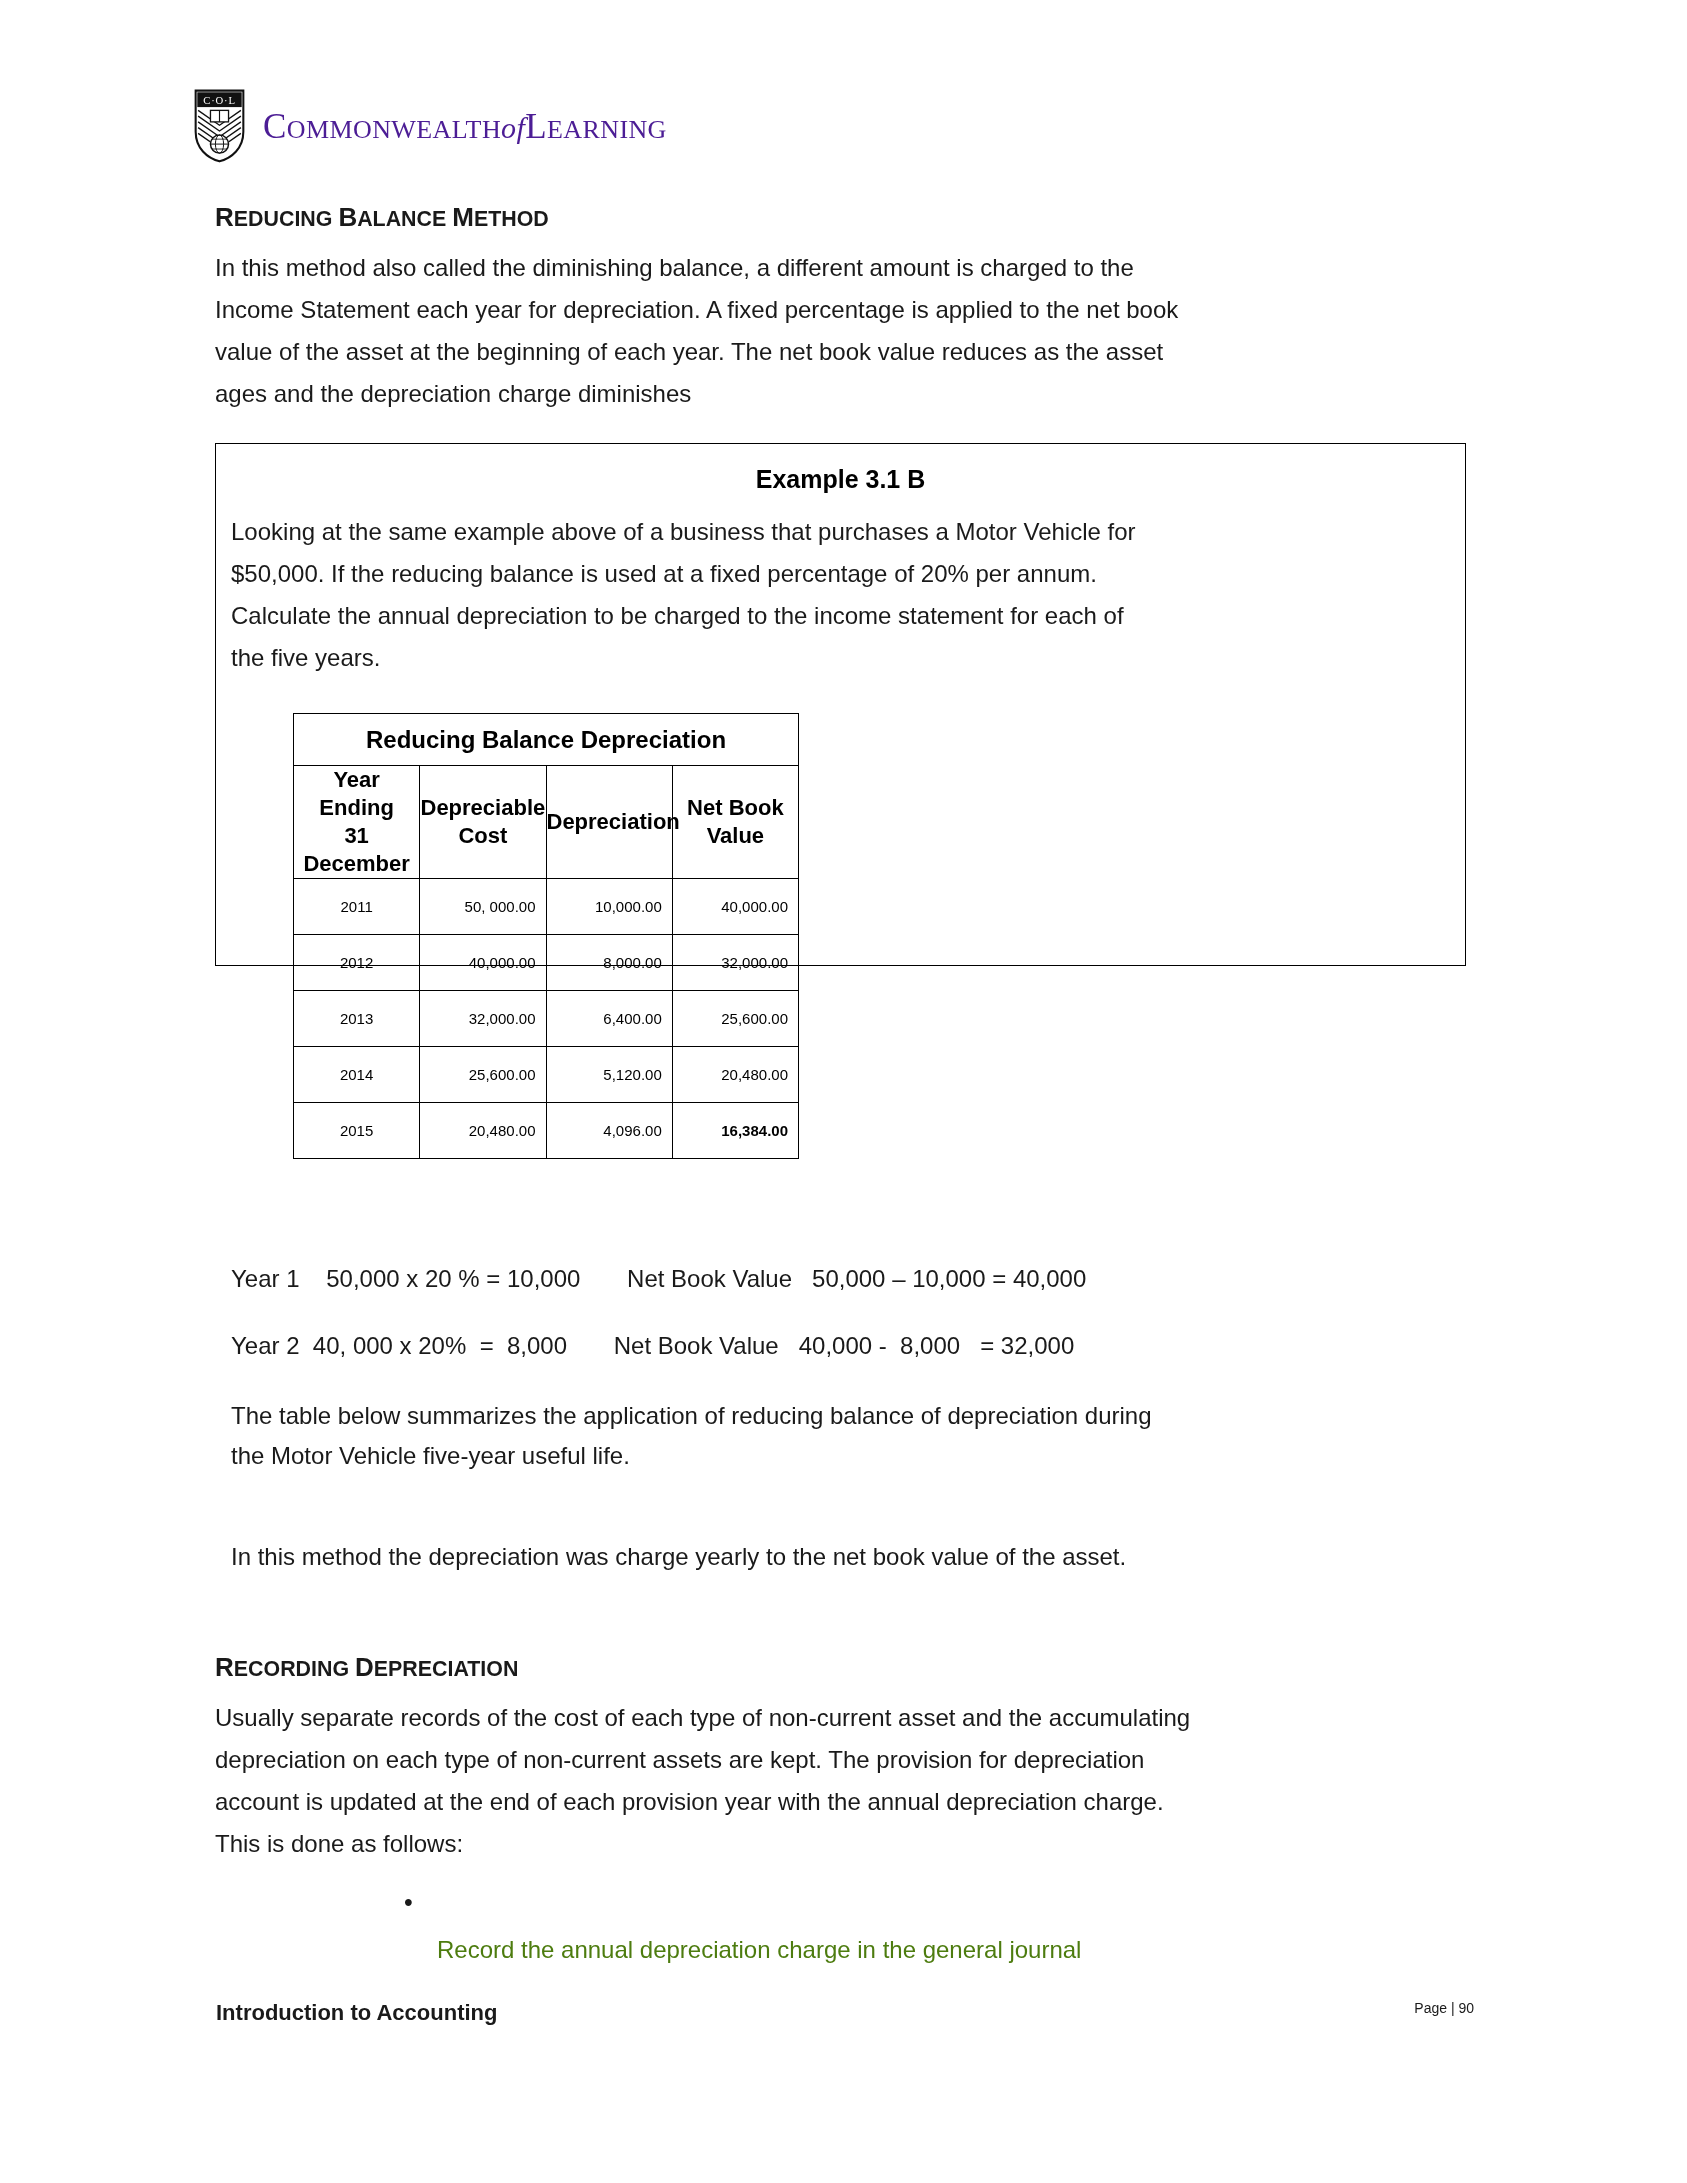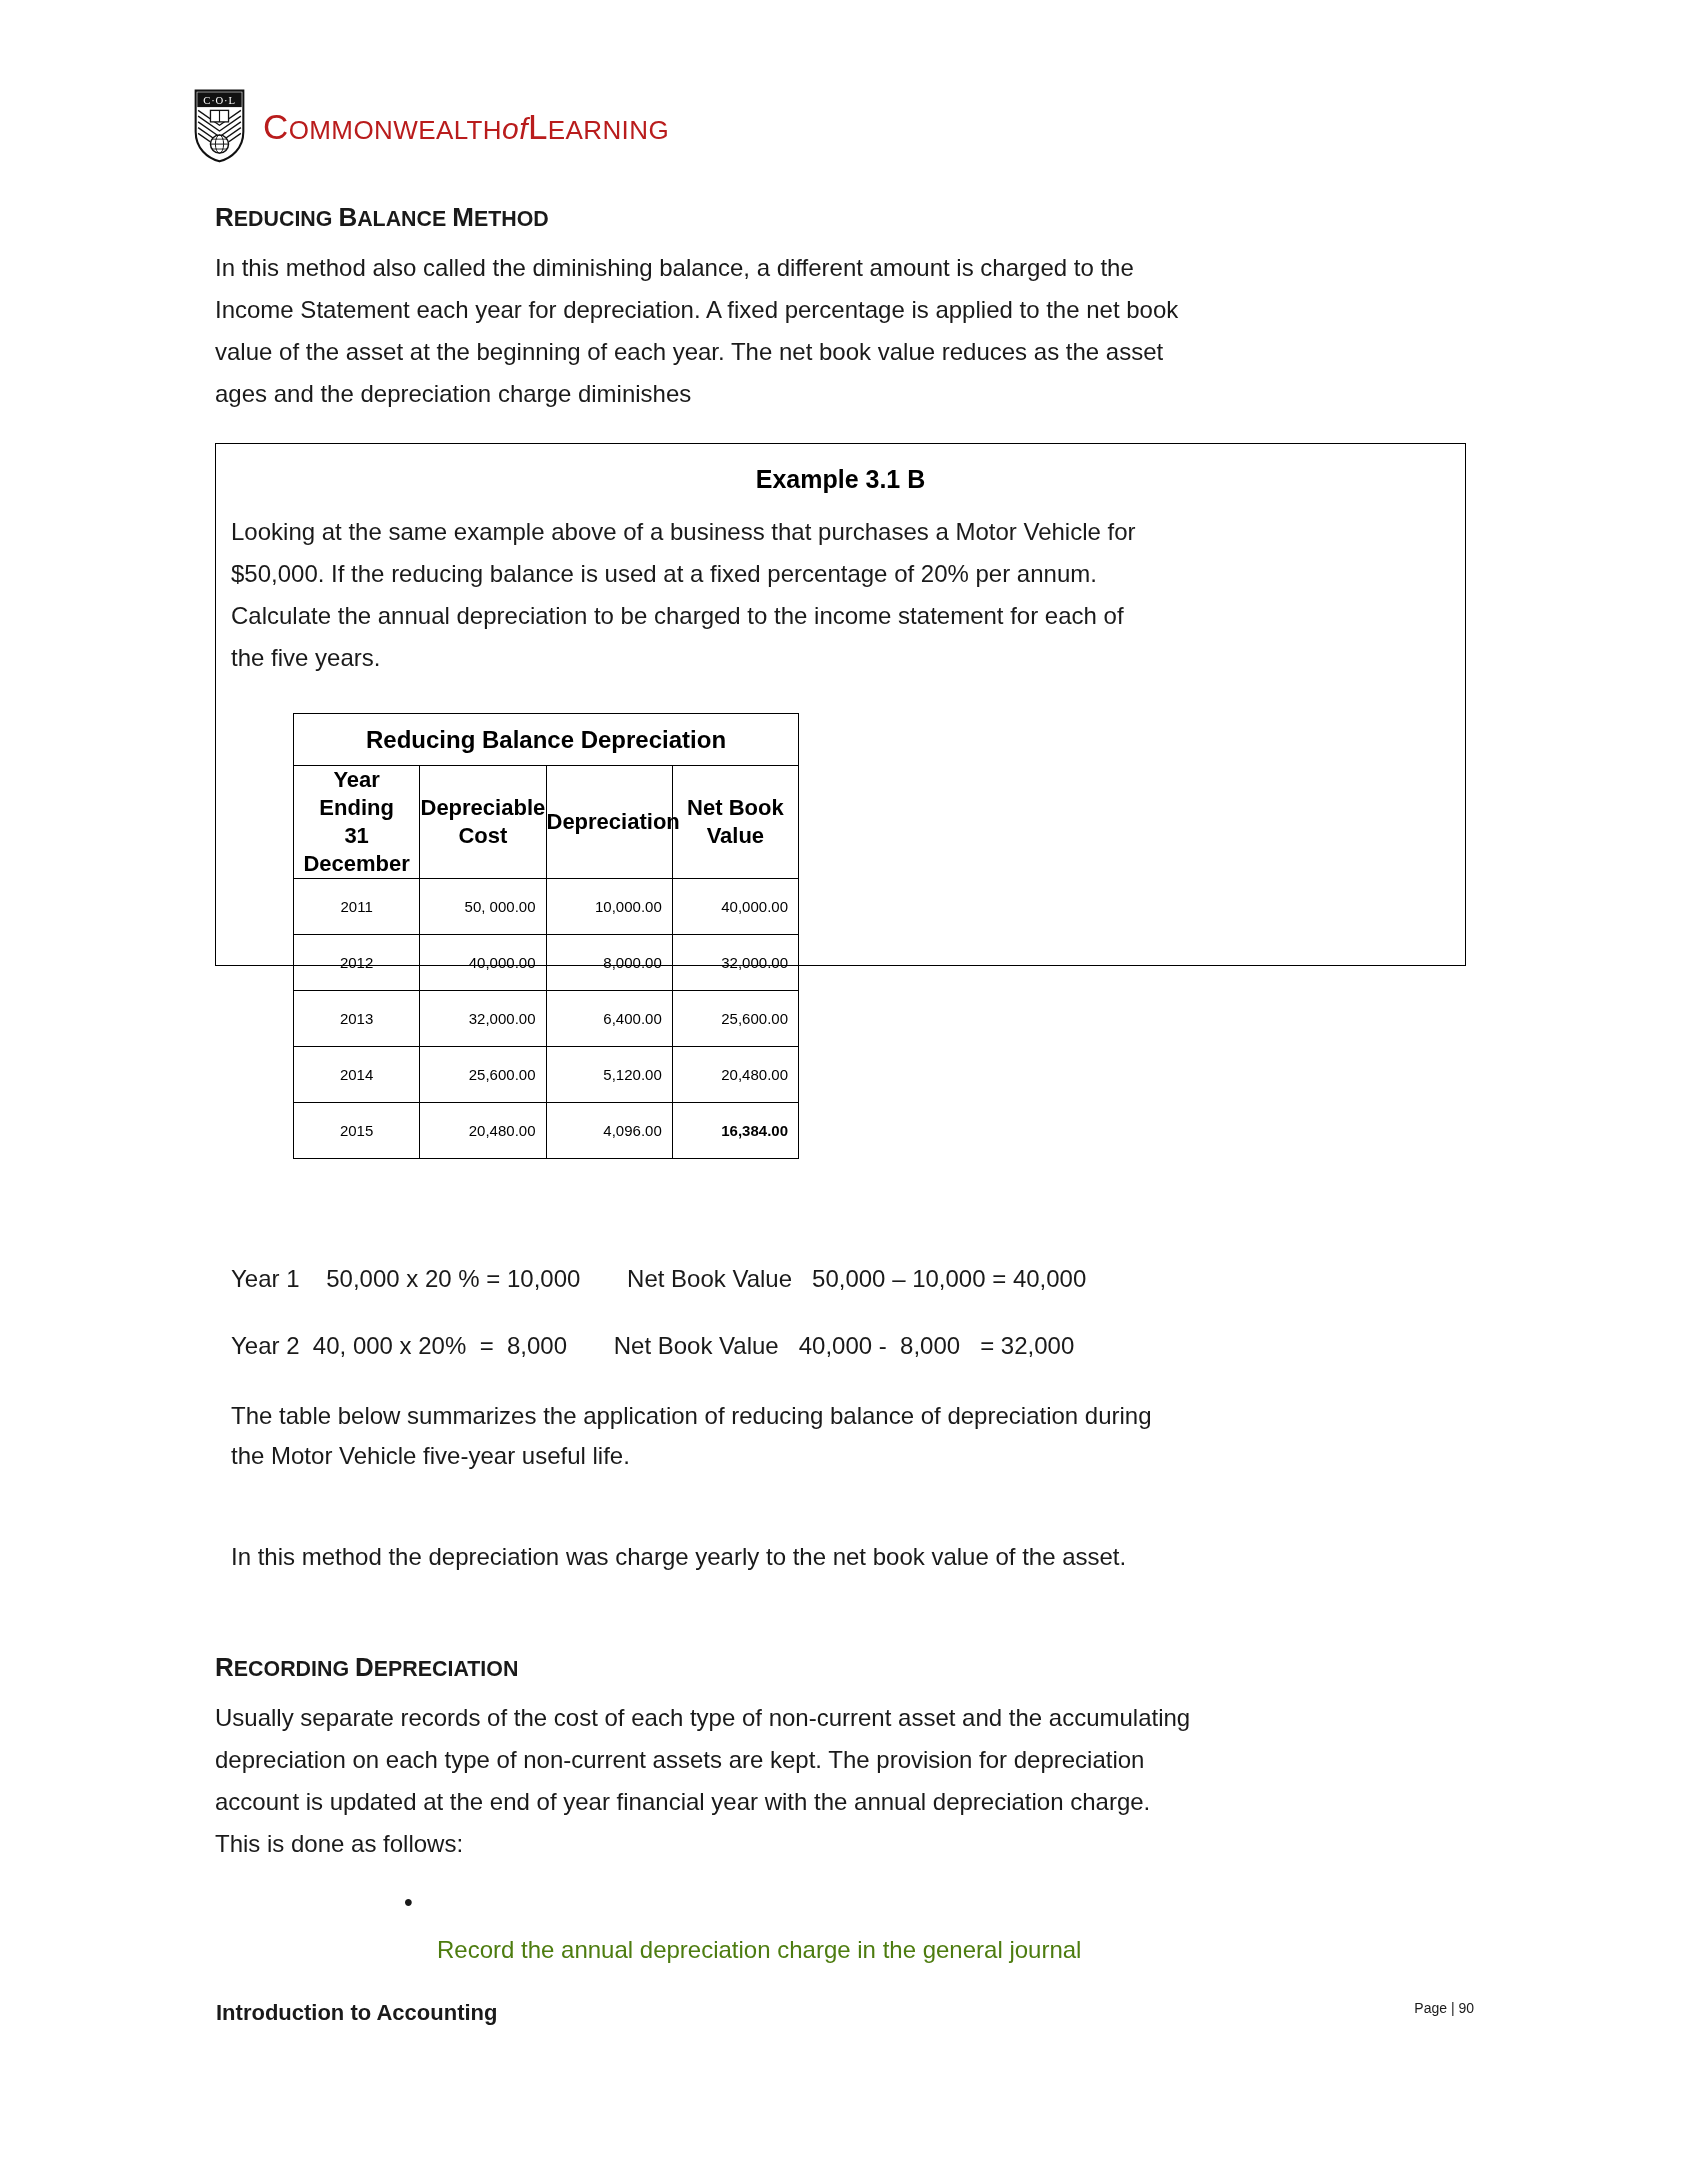--- a/index.html
+++ b/index.html
@@ -35,26 +35,26 @@
   }
   .shield {
     width: 51px;
     height: 74px;
     position: relative;
     flex: none;
     text-align: right;
   }
   .shield svg { display: block; }
   .brand {
-    font-family: Liberation Sans, sans-serif;
+    font-family: Liberation Serif, serif;
     font-size: 35px;
     letter-spacing: 0.4px;
     white-space: nowrap;
     line-height: 1;
-    color: #b91c1c;
+    color: #4c1d95;
   }
   .brand .cap { font-size: 35px; }
   .brand .sm  { font-size: 26px; }
   .brand .ital { font-style: italic; font-size: 30px; }
 
   
   .h2 {
     position: absolute;
     font-family: "Liberation Sans", sans-serif;
     font-weight: bold;
@@ -316,21 +316,21 @@
 
   <div class="calc-line" style="left:231px; top:1543px;">In this method the depreciation was charge yearly to the net book value of the asset.</div>
 
   <div class="h2" style="left:215px; top:1654px;">
     <span class="big">R</span><span class="small">ECORDING </span><span class="big">D</span><span class="small">EPRECIATION</span>
   </div>
 
   <div class="para" style="left:215px; top:1697px; width:1252px;">
     <div>Usually separate records of the cost of each type of non-current asset and the accumulating</div>
     <div>depreciation on each type of non-current assets are kept.  The provision for depreciation</div>
-    <div>account is updated at the end of year financial year with the annual depreciation charge.</div>
+    <div>account is updated at the end of each provision year with the annual depreciation charge.</div>
     <div>This is done as follows:</div>
   </div>
 
   <div class="bullet-row" style="left:404px; top:1884px;">
     <div class="bullet-dot">•</div>
     <div class="bullet-text">Record the annual depreciation charge in the general journal</div>
   </div>
 
   <div class="footer-left">Introduction to Accounting</div>
   <div class="footer-right">Page | 90</div>

